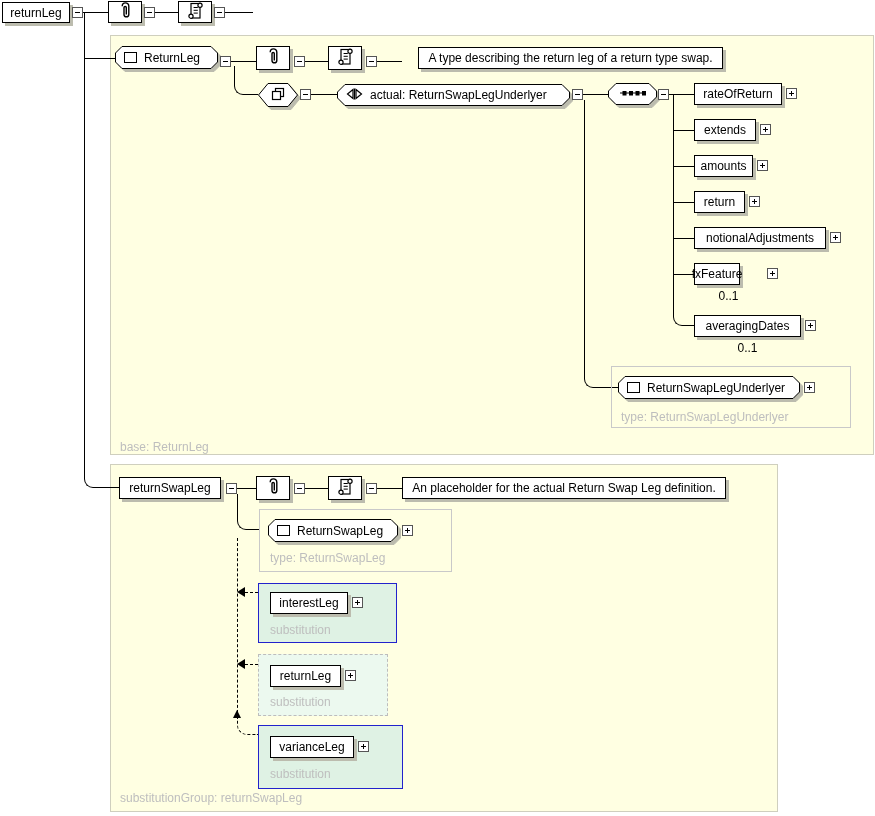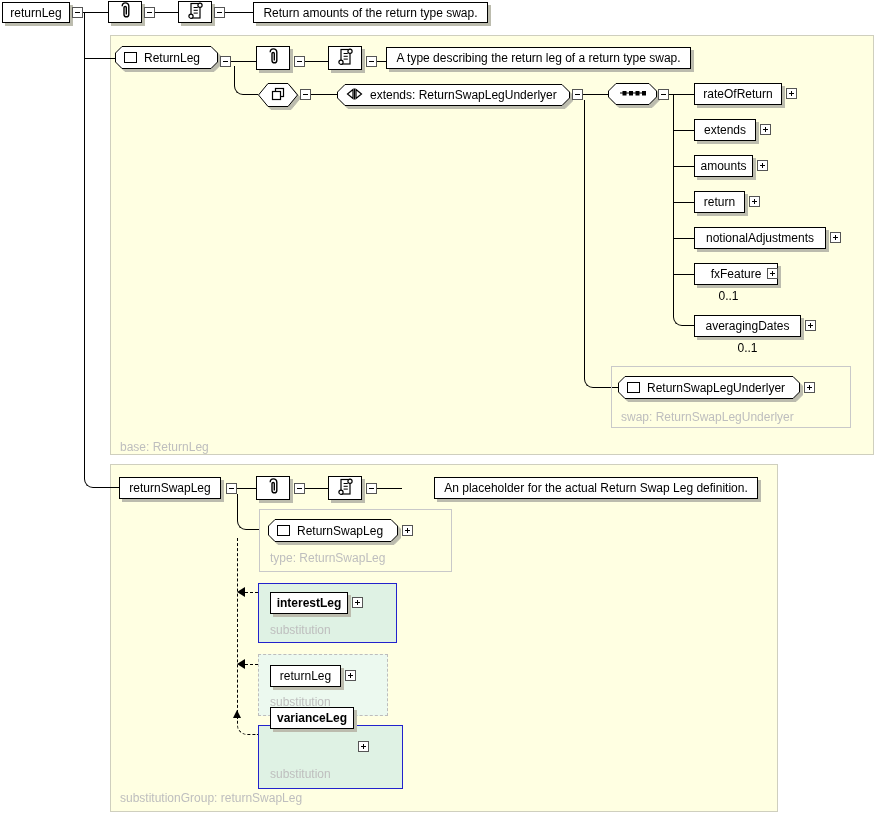--- a/index.html
+++ b/index.html
@@ -80,23 +80,20 @@
           <circle cx="5" cy="15.2" r="2.1" fill="#fff" stroke="#000" stroke-width="1.2"></circle>
           <path d="M7.6 6.5 h4.2 M7.6 9.3 h4.2 M7.6 12.1 h4.2" stroke="#000" stroke-width="1"></path>
         </svg>
     </span>
   </div>
   <div class="pm" style="left:214px;top:7px;">
       <i class="ph"></i>
     </div>
   <div class="hl" style="left:225px;top:12px;width:28px;"></div>
 
-  <div class="ebox" style="left:253px;top:2px;width:235px;height:21px;">
-    <span>Return amounts of the return type swap.</span>
-  </div>
 
   <div class="elbow" style="left:84px;top:12px;width:35px;height:476px;"></div>
   <div class="hl" style="left:85px;top:58px;width:30px;"></div>
 
   <div class="oct" style="left:115px;top:46px;width:103px;height:23px;">
       <svg class="bg" width="103" height="23">
         <polygon points="7,0.5 96,0.5 102.5,7 102.5,16 96,22.5 7,22.5 0.5,16 0.5,7" fill="#fff" stroke="#000"></polygon>
       </svg>
     <span class="sq"></span>
     <span>ReturnLeg</span>
@@ -124,21 +121,21 @@
           <circle cx="14" cy="4.3" r="2.1" fill="#fff" stroke="#000" stroke-width="1.2"></circle>
           <circle cx="5" cy="15.2" r="2.1" fill="#fff" stroke="#000" stroke-width="1.2"></circle>
           <path d="M7.6 6.5 h4.2 M7.6 9.3 h4.2 M7.6 12.1 h4.2" stroke="#000" stroke-width="1"></path>
         </svg>
     </span>
   </div>
   <div class="pm" style="left:366px;top:56px;">
       <i class="ph"></i>
     </div>
   <div class="hl" style="left:377px;top:61px;width:25px;"></div>
-  <div class="ebox" style="left:386px;top:47px;width:305px;height:22px;">
+  <div class="ebox" style="left:418px;top:47px;width:305px;height:22px;">
     <span>A type describing the return leg of a return type swap.</span>
   </div>
 
   <div class="elbow" style="left:234px;top:66px;width:24px;height:29px;"></div>
   <div class="oct" style="left:258px;top:83px;width:40px;height:24px;justify-content:center;padding-left:0;">
       <svg class="bg" width="40" height="24">
         <polygon points="10,0.5 30,0.5 39.5,12 30,23.5 10,23.5 0.5,12" fill="#fff" stroke="#000"></polygon>
       </svg>
     <span>
       <svg width="16" height="14" viewBox="0 0 16 14">
@@ -156,21 +153,21 @@
       <svg class="bg" width="233" height="22">
         <polygon points="8,0.5 225,0.5 232.5,8 232.5,14 225,21.5 8,21.5 0.5,14 0.5,8" fill="#fff" stroke="#000"></polygon>
       </svg>
     <span>
       <svg width="17" height="12" viewBox="0 0 17 12">
           <polygon points="7,1.5 1.5,6 7,10.5" fill="#fff" stroke="#000" stroke-width="1.2"></polygon>
           <line x1="8.5" y1="0.5" x2="8.5" y2="11.5" stroke="#000" stroke-width="1.2"></line>
           <polygon points="10,1.5 15.5,6 10,10.5" fill="#fff" stroke="#000" stroke-width="1.2"></polygon>
         </svg>
     </span>
-    <span>extends: ReturnSwapLegUnderlyer</span>
+    <span>actual: ReturnSwapLegUnderlyer</span>
   </div>
   <div class="pm" style="left:572px;top:89px;">
       <i class="ph"></i>
     </div>
   <div class="hl" style="left:583px;top:94px;width:25px;"></div>
 
   <div class="oct center" style="left:608px;top:83px;width:49px;height:22px;">
       <svg class="bg" width="49" height="22">
         <polygon points="8,0.5 41,0.5 48.5,8 48.5,14 41,21.5 8,21.5 0.5,14 0.5,8" fill="#fff" stroke="#000"></polygon>
       </svg>
@@ -229,21 +226,21 @@
     </div>
 
   <div class="ebox" style="left:694px;top:227px;width:132px;height:22px;">
       <span>notionalAdjustments</span>
     </div>
   <div class="pm" style="left:830px;top:232px;">
       <i class="ph"></i>
       <i class="pv"></i>
     </div>
 
-  <div class="ebox" style="left:694px;top:263px;width:84px;height:22px;">
+  <div class="ebox" style="left:694px;top:263px;width:46px;height:22px;">
       <span>fxFeature</span>
     </div>
   <div class="pm" style="left:767px;top:268px;">
       <i class="ph"></i>
       <i class="pv"></i>
     </div>
   <div class="occ" style="left:694px;top:289px;width:69px;">0..1</div>
 
   <div class="ebox" style="left:694px;top:315px;width:107px;height:22px;">
       <span>averagingDates</span>
@@ -260,21 +257,21 @@
       <svg class="bg" width="182" height="23">
         <polygon points="7,0.5 175,0.5 181.5,7 181.5,16 175,22.5 7,22.5 0.5,16 0.5,7" fill="#fff" stroke="#000"></polygon>
       </svg>
     <span class="sq"></span>
     <span>ReturnSwapLegUnderlyer</span>
   </div>
   <div class="pm" style="left:804px;top:382px;">
       <i class="ph"></i>
       <i class="pv"></i>
     </div>
-  <div class="gray" style="left:621px;top:410px;">swap: ReturnSwapLegUnderlyer</div>
+  <div class="gray" style="left:621px;top:410px;">type: ReturnSwapLegUnderlyer</div>
 
   <div class="gray" style="left:120px;top:440px;">base: ReturnLeg</div>
 
   <div class="ebox" style="left:119px;top:477px;width:102px;height:22px;">
     <span>returnSwapLeg</span>
   </div>
   <div class="pm" style="left:226px;top:483px;">
       <i class="ph"></i>
     </div>
   <div class="hl" style="left:237px;top:488px;width:19px;"></div>
@@ -297,21 +294,21 @@
           <circle cx="14" cy="4.3" r="2.1" fill="#fff" stroke="#000" stroke-width="1.2"></circle>
           <circle cx="5" cy="15.2" r="2.1" fill="#fff" stroke="#000" stroke-width="1.2"></circle>
           <path d="M7.6 6.5 h4.2 M7.6 9.3 h4.2 M7.6 12.1 h4.2" stroke="#000" stroke-width="1"></path>
         </svg>
     </span>
   </div>
   <div class="pm" style="left:366px;top:483px;">
       <i class="ph"></i>
     </div>
   <div class="hl" style="left:377px;top:488px;width:25px;"></div>
-  <div class="ebox" style="left:402px;top:477px;width:324px;height:22px;margin-left:32px;">
+  <div class="ebox" style="left:402px;top:477px;width:324px;height:22px;">
     <span>An placeholder for the actual Return Swap Leg definition.</span>
   </div>
 
   <div class="elbow" style="left:237px;top:494px;width:22px;height:36px;"></div>
   <div class="cont" style="left:259px;top:509px;width:193px;height:63px;"></div>
   <div class="oct" style="left:268px;top:519px;width:130px;height:23px;">
       <svg class="bg" width="130" height="23">
         <polygon points="7,0.5 123,0.5 129.5,7 129.5,16 123,22.5 7,22.5 0.5,16 0.5,7" fill="#fff" stroke="#000"></polygon>
       </svg>
     <span class="sq"></span>
@@ -325,41 +322,41 @@
 
   <div class="dvl" style="left:237px;top:538px;height:180px;"></div>
   <div class="arrL" style="left:237px;top:587px;"></div>
   <div class="dhl" style="left:245px;top:592px;width:13px;"></div>
   <div class="arrL" style="left:237px;top:659px;"></div>
   <div class="dhl" style="left:245px;top:664px;width:13px;"></div>
   <div class="arrU" style="left:233px;top:710px;"></div>
   <div class="delbow" style="left:237px;top:718px;width:21px;height:17px;"></div>
 
   <div class="green" style="left:258px;top:583px;width:139px;height:60px;"></div>
-  <div class="ebox" style="left:270px;top:592px;width:78px;height:22px;font-weight:bold;">
+  <div class="ebox" style="left:270px;top:592px;width:78px;height:22px;">
     <span>interestLeg</span>
   </div>
   <div class="pm" style="left:352px;top:597px;">
       <i class="ph"></i>
       <i class="pv"></i>
     </div>
   <div class="gray" style="left:270px;top:623px;">substitution</div>
 
   <div class="green dashed" style="left:258px;top:654px;width:130px;height:62px;"></div>
   <div class="ebox" style="left:270px;top:665px;width:71px;height:22px;">
     <span>returnLeg</span>
   </div>
   <div class="pm" style="left:345px;top:670px;">
       <i class="ph"></i>
       <i class="pv"></i>
     </div>
   <div class="gray" style="left:270px;top:695px;">substitution</div>
 
   <div class="green" style="left:258px;top:725px;width:145px;height:64px;"></div>
-  <div class="ebox" style="left:270px;top:707px;width:84px;height:22px;font-weight:bold;">
+  <div class="ebox" style="left:270px;top:736px;width:84px;height:22px;">
     <span>varianceLeg</span>
   </div>
   <div class="pm" style="left:358px;top:741px;">
       <i class="ph"></i>
       <i class="pv"></i>
     </div>
   <div class="gray" style="left:270px;top:767px;">substitution</div>
 
   <div class="gray" style="left:120px;top:791px;">substitutionGroup: returnSwapLeg</div>
 

